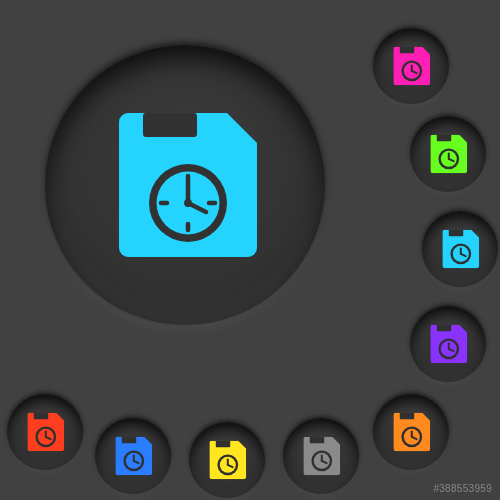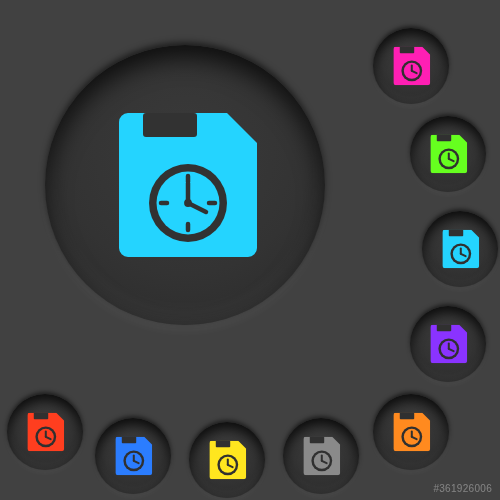--- a/index.html
+++ b/index.html
@@ -287,14 +287,14 @@
   <circle cx="52" cy="62" r="20" fill="#ff3e1f"></circle>
   <g stroke="#303030" stroke-width="5" stroke-linecap="round">
     <line x1="52" y1="62" x2="52" y2="49"></line>
     <line x1="52" y1="62" x2="64" y2="68"></line>
   </g>
 </svg>
         </div>
       </div>
     </div>
 
-  <div class="watermark">#361926006</div>
+  <div class="watermark">#388553959</div>
 </div>
 
 </body></html>

